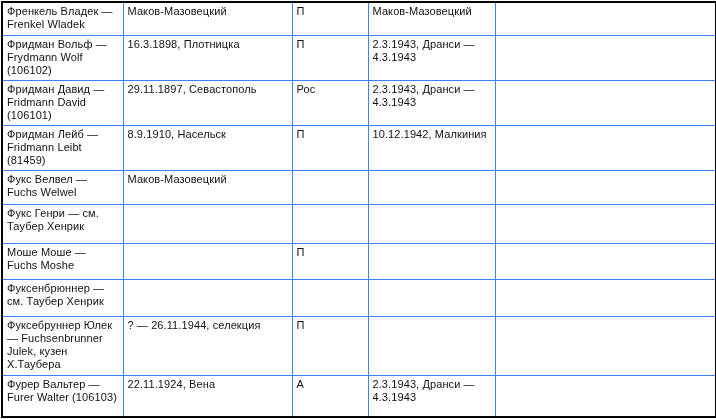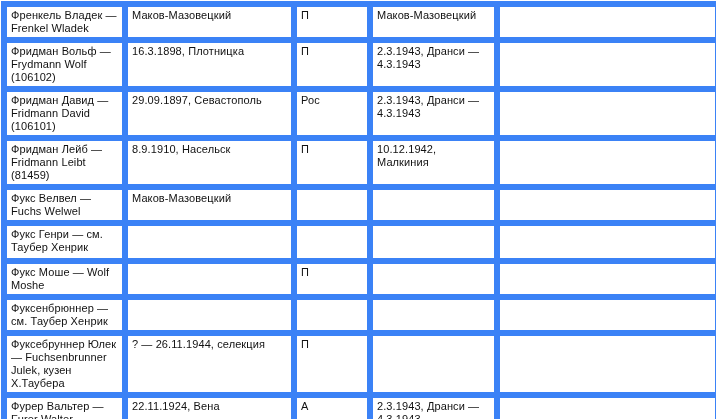--- a/index.html
+++ b/index.html
@@ -16,21 +16,21 @@
   }
   table.persons {
     border-collapse: collapse;
     table-layout: fixed;
     width: 714px;
     height: 417px;
     margin: 1px;
     border: 2px solid #000000;
   }
   table.persons td {
-    border: 6px solid #3b82f6;
+    border: 1px solid #3b82f6;
     vertical-align: top;
     padding: 2px 4px 2px 4px;
     font-size: 11px;
     line-height: 13px;
     letter-spacing: 0.1px;
     overflow: hidden;
   }
   col.c1 { width: 121px; }
   col.c2 { width: 169px; }
   col.c3 { width: 76px;  }
@@ -69,21 +69,21 @@
     </tr>
     <tr class="r2">
       <td>Фридман Вольф — Frydmann Wolf (106102)</td>
       <td>16.3.1898, Плотницка</td>
       <td>П</td>
       <td>2.3.1943, Дранси — 4.3.1943</td>
       <td></td>
     </tr>
     <tr class="r3">
       <td>Фридман Давид — Fridmann David (106101)</td>
-      <td>29.09.1897, Севастополь</td>
+      <td>29.11.1897, Севастополь</td>
       <td>Рос</td>
       <td>2.3.1943, Дранси — 4.3.1943</td>
       <td></td>
     </tr>
     <tr class="r4">
       <td>Фридман Лейб — Fridmann Leibt (81459)</td>
       <td>8.9.1910, Насельск</td>
       <td>П</td>
       <td>10.12.1942, Малкиния</td>
       <td></td>
@@ -96,21 +96,21 @@
       <td></td>
     </tr>
     <tr class="r7">
       <td>Фукс Генри — см. Таубер Хенрик</td>
       <td></td>
       <td></td>
       <td></td>
       <td></td>
     </tr>
     <tr class="r8">
-      <td>Фукс Моше — Wolf Moshe</td>
+      <td>Моше Моше — Fuchs Moshe</td>
       <td></td>
       <td>П</td>
       <td></td>
       <td></td>
     </tr>
     <tr class="r9">
       <td>Фуксенбрюннер — см. Таубер Хенрик</td>
       <td></td>
       <td></td>
       <td></td>

